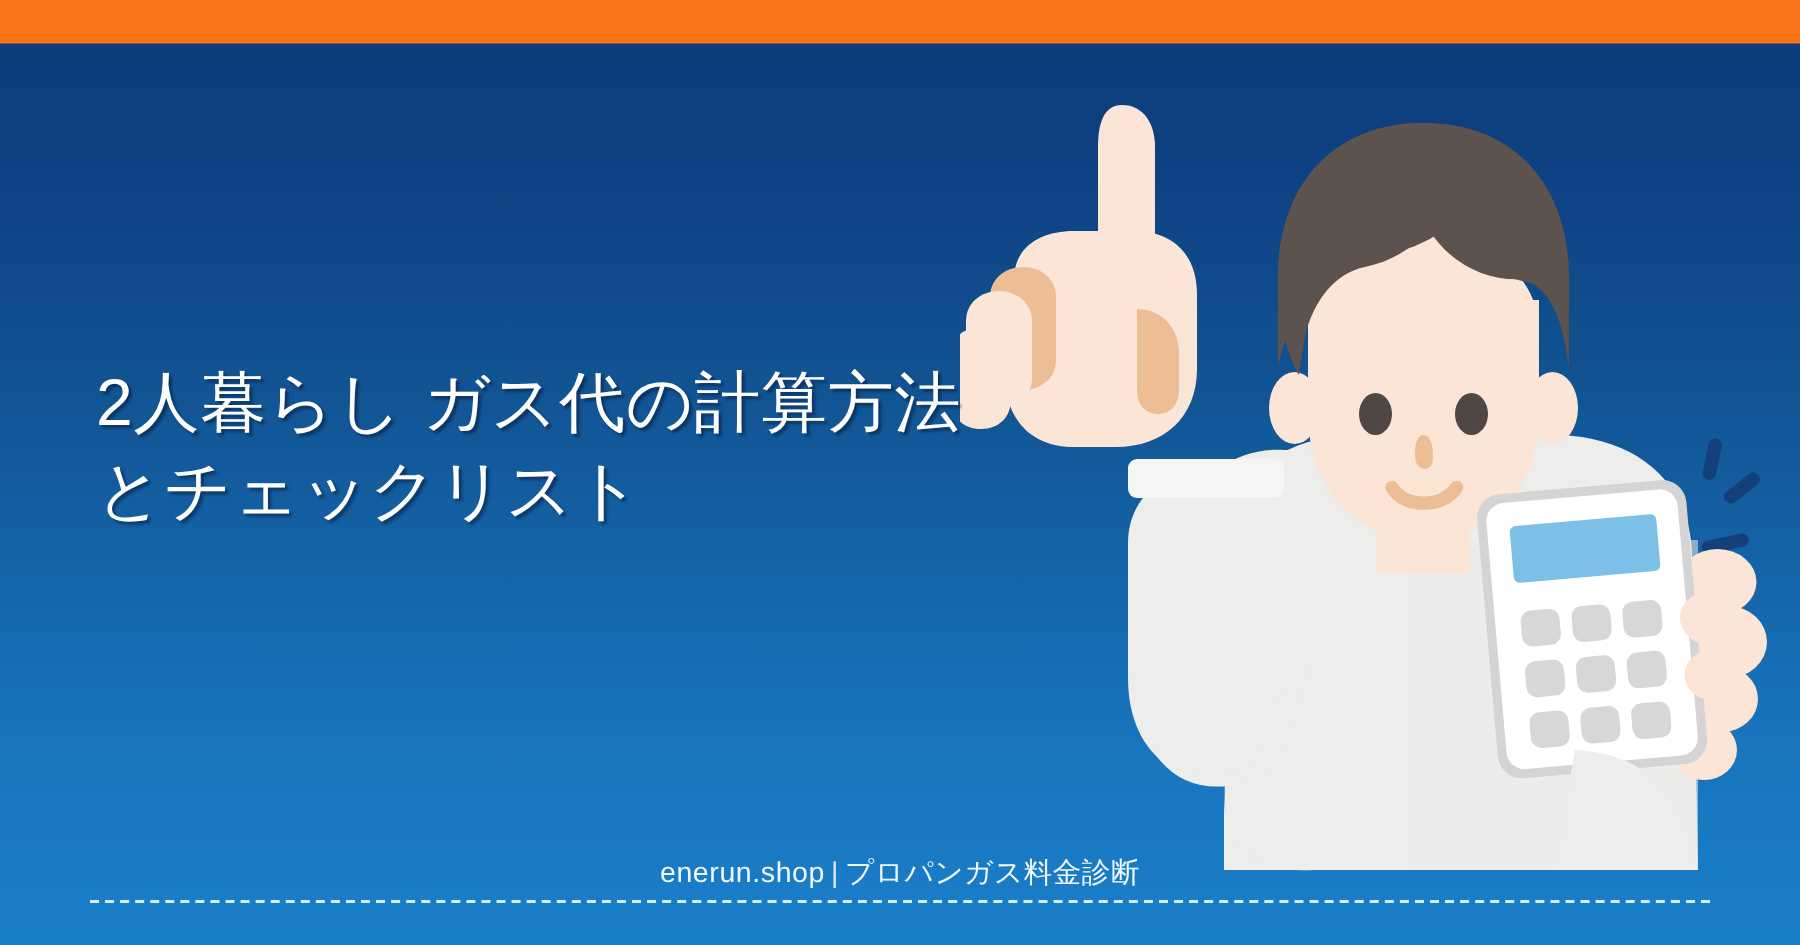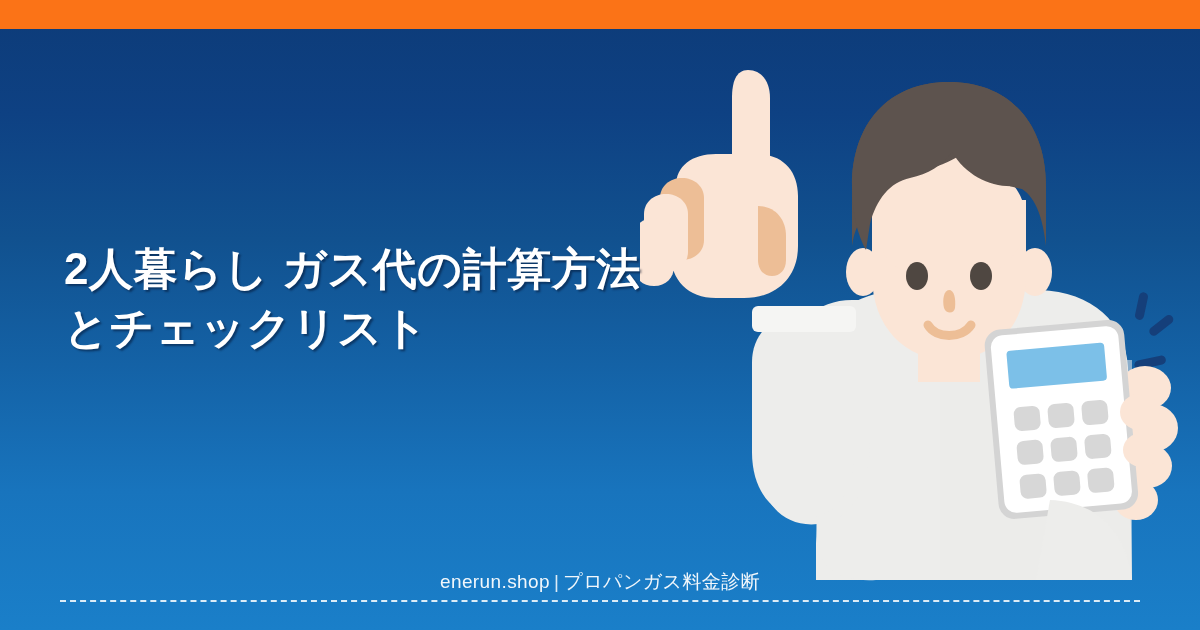--- a/index.html
+++ b/index.html
@@ -36,21 +36,21 @@
 
   
   .headline {
     position: absolute;
     left: 64px;
     top: 240px;
     width: 700px;
     color: #ffffff;
     font-size: 44px;
     line-height: 1.34;
-    font-weight: 700;
+    font-weight: 400;
     letter-spacing: 0.5px;
     text-shadow: 2px 2px 2px rgba(0, 10, 35, 0.45);
     white-space: pre-line;
   }
 
   
   .footer-rule {
     position: absolute;
     left: 60px;
     top: 600px;

